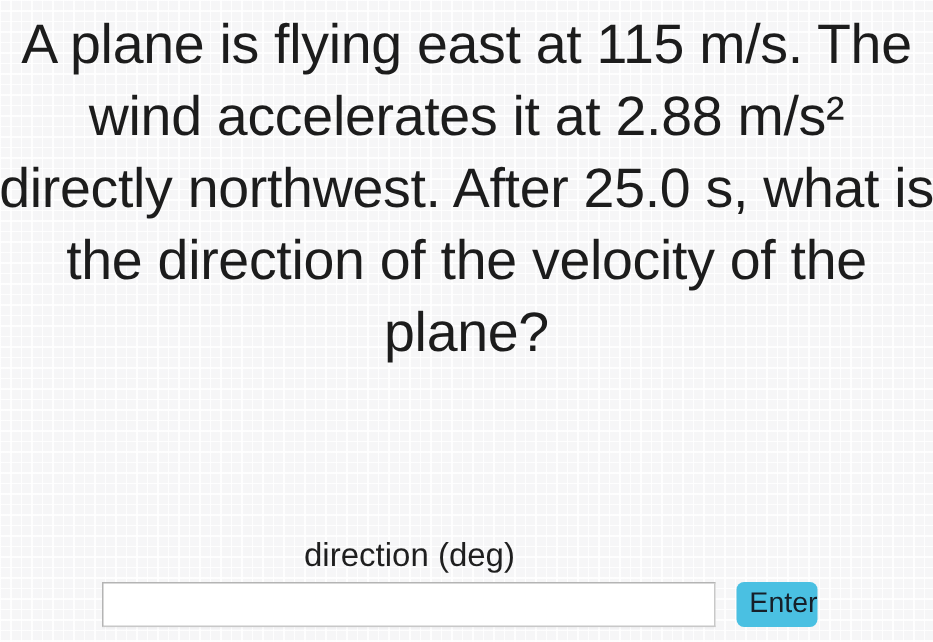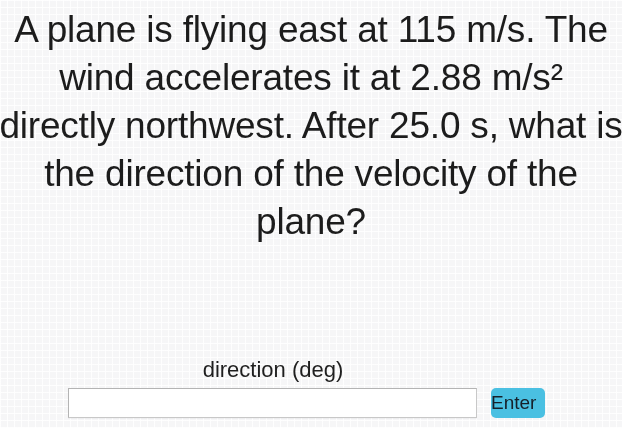--- a/index.html
+++ b/index.html
@@ -101,21 +101,21 @@
     top: 0px;
     width: 54px;
     height: 30px;
     border: none;
     border-radius: 5px;
     background: #4ac0e2;
     color: #16202a;
     font-family: "Liberation Sans", sans-serif;
     font-size: 19px;
     line-height: 30px;
-    text-align: left;
+    text-align: right;
     padding: 0;
     cursor: pointer;
     overflow: hidden;
   }
 </style>
 </head>
 <body>
 
 <div id="page">
 

